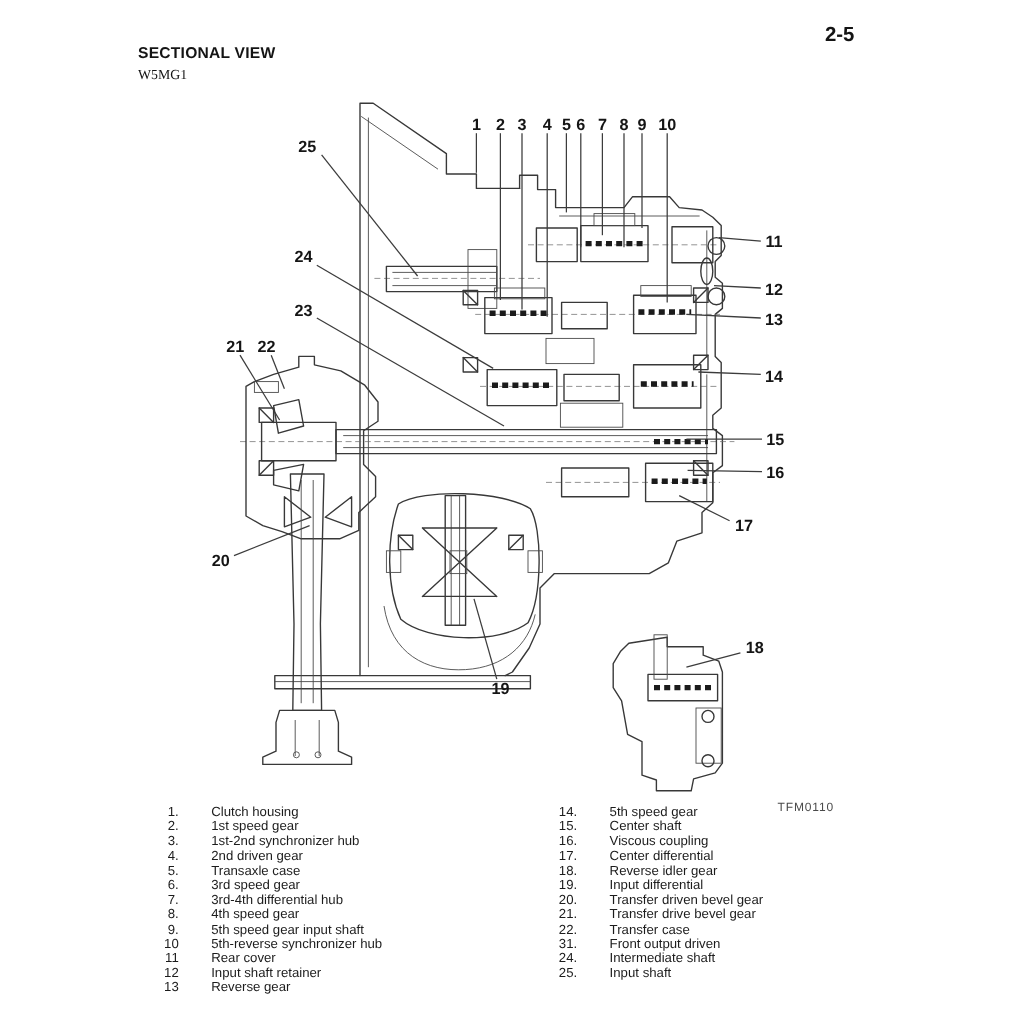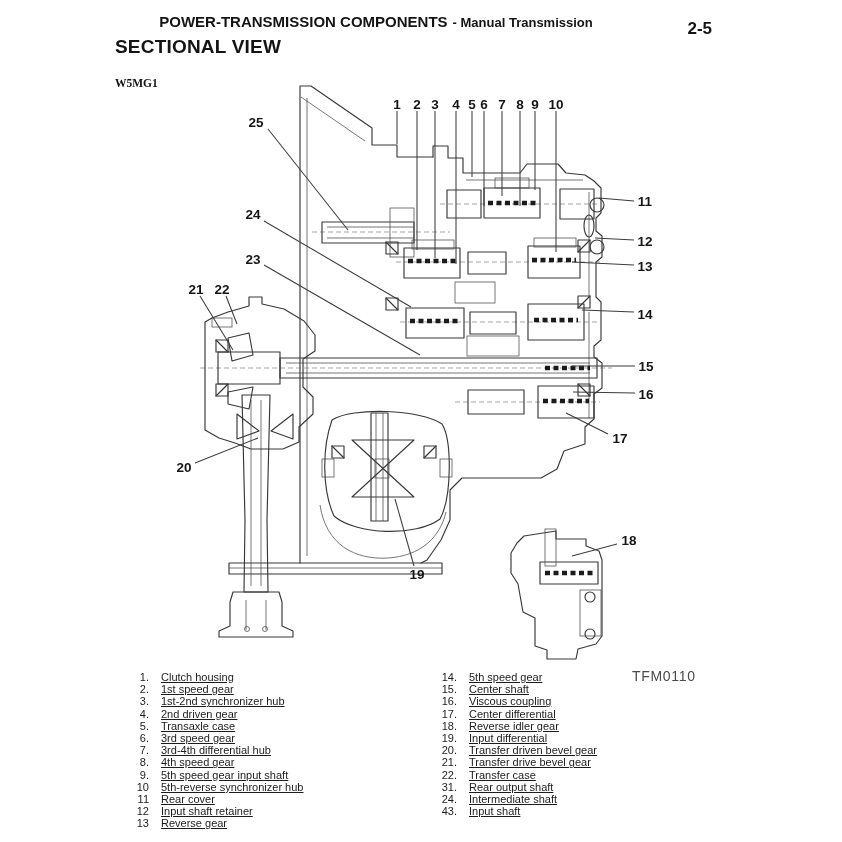--- a/index.html
+++ b/index.html
@@ -2,47 +2,44 @@
 <html><head>
 <meta charset="utf-8">
 <style>
   html,body{margin:0;padding:0;background:#fff;}
   .page{position:relative;width:842px;height:842px;background:#ffffff;overflow:hidden;
         font-family:"Liberation Sans",sans-serif;color:#141414;}
   .hdr-title{position:absolute;left:70px;right:160px;top:13px;text-align:center;
              font-weight:bold;font-size:15px;white-space:nowrap;}
   .hdr-sub{font-size:13px;margin-left:5px;}
   .pagenum{position:absolute;right:130px;top:19px;font-weight:bold;font-size:17px;}
-  .sect{position:absolute;left:115px;top:36px;font-weight:bold;font-size:19px;letter-spacing:.2px;}
-  .model{position:absolute;left:115px;top:57px;font-weight:bold;font-size:11.5px;
-         font-family:"Liberation Serif",serif;margin-top:20px;}
-  .figcode{position:absolute;left:632px;top:668px;font-size:14px;color:#4a4a4a;letter-spacing:.7px;}
+  .sect{position:absolute;left:115px;top:36px;font-weight:bold;font-size:13px;letter-spacing:.2px;}
+  .model{position:absolute;left:115px;top:57px;font-weight:normal;font-size:11.5px;
+         font-family:"Liberation Serif",serif;}
+  .figcode{position:absolute;left:648px;top:668px;font-size:10px;color:#4a4a4a;letter-spacing:.7px;}
   svg.fig{position:absolute;left:0;top:0;}
   .o{fill:none;stroke:#383838;stroke-width:1.15;stroke-linejoin:round;stroke-linecap:round;}
   .i{fill:none;stroke:#4a4a4a;stroke-width:.75;}
   .t{fill:none;stroke:#1b1b1b;stroke-width:4.5;stroke-dasharray:5 3.5;}
   .a{fill:none;stroke:#6a6a6a;stroke-width:.6;stroke-dasharray:5 3;}
   .ld{stroke:#3c3c3c;stroke-width:1.05;}
   text.co{font-family:"Liberation Sans",sans-serif;font-weight:bold;font-size:13.5px;
           fill:#151515;text-anchor:middle;dominant-baseline:central;}
   .legend-col{position:absolute;top:671px;}
   .legend-left{left:128px;}
-  .legend-right{left:436px;}
+  .legend-right{left:460px;}
   .lrow{display:flex;line-height:12.2px;font-size:11px;color:#1c1c1c;}
   .lnum{width:21px;text-align:right;flex:none;}
-  .llbl{margin-left:12px;white-space:nowrap;text-decoration:underline;}
+  .llbl{margin-left:27px;white-space:nowrap;}
 </style>
 </head>
 <body>
 
 <div class="page">
 
-  <div class="hdr-title">
-    <span>POWER-TRANSMISSION COMPONENTS</span><span class="hdr-sub">- Manual Transmission</span>
-  </div>
   <div class="pagenum">2-5</div>
 
   <div class="sect">SECTIONAL VIEW</div>
   <div class="model">W5MG1</div>
 
   <svg class="fig" width="842" height="842" viewBox="0 0 842 842">
     <g id="art">
 
       <path class="o" d="M300,563 L300,86 L311,86 L372,128 L372,145 L397,145 L397,157 L433,157"></path>
       <path class="i" d="M307,556 L307,98 M301,97 L365,141"></path>
@@ -291,25 +288,25 @@
       <div class="lrow">
         <span class="lnum">21.</span>
         <span class="llbl">Transfer drive bevel gear</span>
       </div>
       <div class="lrow">
         <span class="lnum">22.</span>
         <span class="llbl">Transfer case</span>
       </div>
       <div class="lrow">
         <span class="lnum">31.</span>
-        <span class="llbl">Rear output shaft</span>
+        <span class="llbl">Front output driven</span>
       </div>
       <div class="lrow">
         <span class="lnum">24.</span>
         <span class="llbl">Intermediate shaft</span>
       </div>
       <div class="lrow">
-        <span class="lnum">43.</span>
+        <span class="lnum">25.</span>
         <span class="llbl">Input shaft</span>
       </div>
     </div>
 
 </div>
 
 </body></html>

